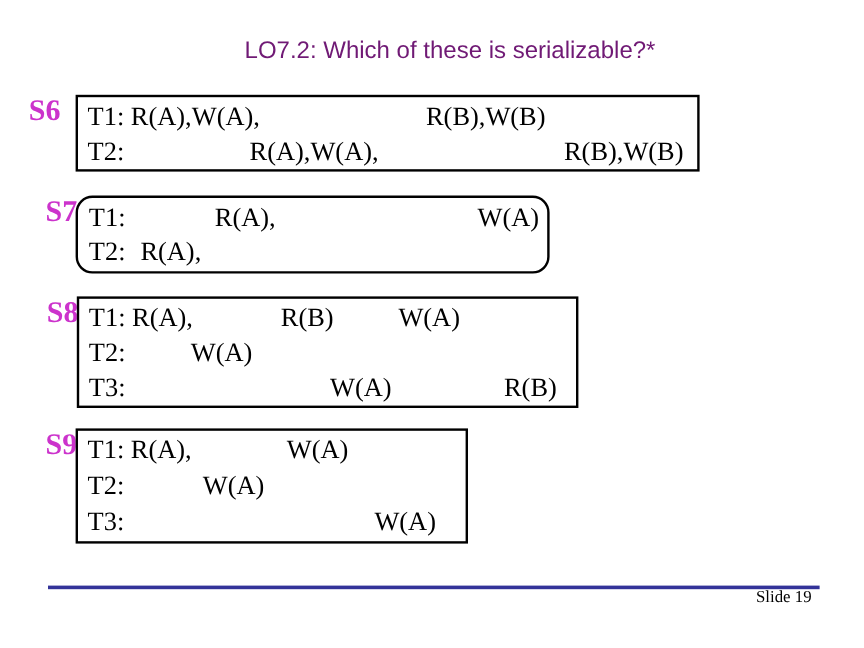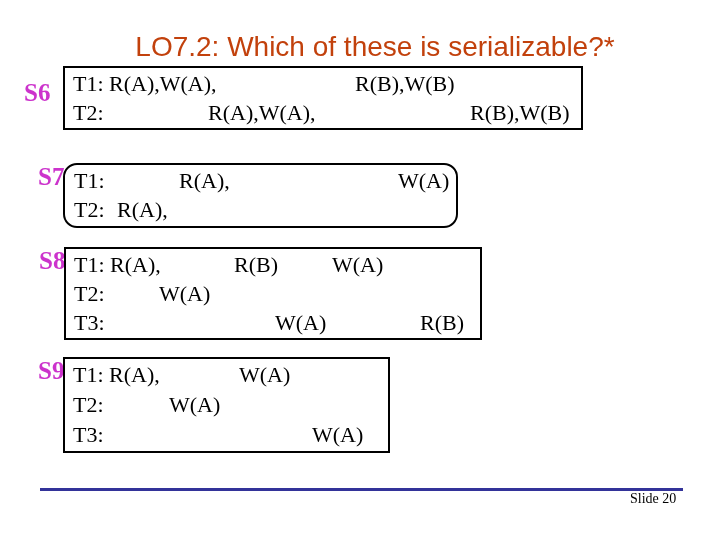--- a/index.html
+++ b/index.html
@@ -3,21 +3,21 @@
 <meta charset="utf-8">
 <style>
   html,body { margin:0; padding:0; background:#ffffff; }
   .slide {
     position:relative; width:720px; height:540px; background:#ffffff;
     overflow:hidden; font-family:"Liberation Serif", serif;
   }
   .title {
     position:absolute; top:31px; left:30px; width:690px;
     text-align:center; font-family:"Liberation Sans", sans-serif;
-    font-size:28px; font-weight:400; color:#c2410c; letter-spacing:0px;
+    font-size:20px; font-weight:400; color:#701a75; letter-spacing:0px;
   }
   .s-label {
     position:absolute; font-family:"Liberation Serif", serif;
     font-weight:bold; font-size:25px; color:#cc33cc; line-height:1;
   }
   .s-box {
     position:absolute; border:2px solid #000000; background:#ffffff;
     padding-top:2px; box-sizing:border-box;
   }
   .s-row { position:relative; height:29px; }
@@ -33,21 +33,21 @@
   }
 </style>
 </head>
 <body>
 
 <div class="slide">
 
   <div class="title">LO7.2: Which of these is serializable?*</div>
 
   <span class="s-label" style="left:24px; top:80px;">S6</span>
-  <div class="s-box" style="left:63px; top:66px; width:520px; height:64px;">
+  <div class="s-box" style="left:63px; top:79px; width:520px; height:64px;">
     <div class="s-row">
       <span class="seg" style="left:8px">T1: R(A),W(A),</span>
       <span class="seg" style="left:290px">R(B),W(B)</span>
     </div>
     <div class="s-row">
       <span class="seg" style="left:8px">T2:</span>
       <span class="seg" style="left:143px">R(A),W(A),</span>
       <span class="seg" style="left:405px">R(B),W(B)</span>
     </div>
   </div>
@@ -93,15 +93,15 @@
       <span class="seg" style="left:8px">T2:</span>
       <span class="seg" style="left:104px">W(A)</span>
     </div>
     <div class="s-row" style="height:30px">
       <span class="seg" style="left:8px">T3:</span>
       <span class="seg" style="left:247px">W(A)</span>
     </div>
   </div>
 
   <div class="rule"></div>
-  <div class="slidenum">Slide 20</div>
+  <div class="slidenum">Slide 19</div>
 
 </div>
 
 </body></html>

